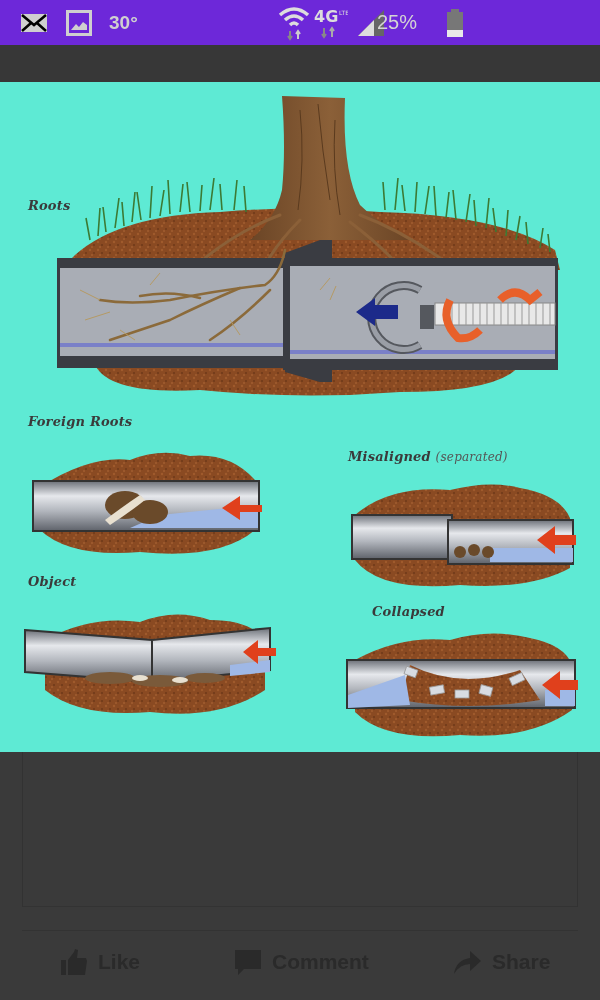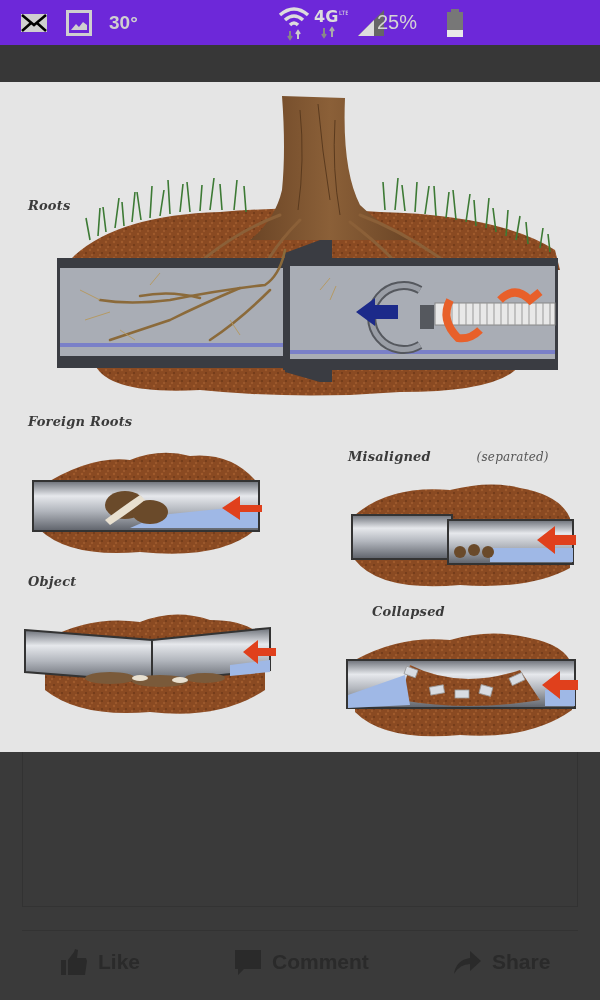--- a/index.html
+++ b/index.html
@@ -7,24 +7,24 @@
     body { font-family: "Liberation Sans", sans-serif; position: relative; }
 
     .status-bar { position: absolute; left: 0; top: 0; width: 600px; height: 45px; background: #6d28d9; color: #d8d8d8; }
     .sb-item { position: absolute; top: 0; height: 45px; display: flex; align-items: center; }
     .sb-text { font-size: 19px; color: #d4d4d4; }
     .sb-temp { font-size: 19px; font-weight: bold; color: #d0d0d0; }
     .sb-time { font-size: 28px; color: #dcdcdc; letter-spacing: 0.5px; }
 
     .top-strip { position: absolute; left: 0; top: 45px; width: 600px; height: 37px; background: #373737; }
 
-    .image-panel { position: absolute; left: 0; top: 82px; width: 600px; height: 670px; background: #e5e5e5; overflow: hidden; }
+    .image-panel { position: absolute; left: 0; top: 82px; width: 600px; height: 670px; background: #5eead4; overflow: hidden; }
     .image-panel svg { position: absolute; left: 0; top: 0; }
     .diag-label { position: absolute; font-family: "DejaVu Serif", serif; font-style: italic; font-weight: bold; font-size: 13px; color: #3a3a3a; letter-spacing: 0.2px; }
-    .diag-sub { font-weight: normal; color: #555; font-size: 12px; margin-left: 41px; }
+    .diag-sub { font-weight: normal; color: #555; font-size: 12px; }
 
     .post-area { position: absolute; left: 0; top: 752px; width: 600px; height: 248px; background: #3a3a3a; }
     .caption-box { position: absolute; left: 22px; top: 0px; width: 556px; height: 155px; border-left: 1px solid #323232; border-right: 1px solid #323232; border-bottom: 1px solid #333; }
     .actions-divider { position: absolute; left: 22px; top: 178px; width: 556px; height: 1px; background: #333; }
     .action { position: absolute; top: 195px; height: 30px; display: flex; align-items: center; gap: 10px; color: #2a2a2a; font-weight: bold; font-size: 21px; cursor: pointer; }
     .action svg { display: block; }
   </style>
 </head>
 <body>
 

